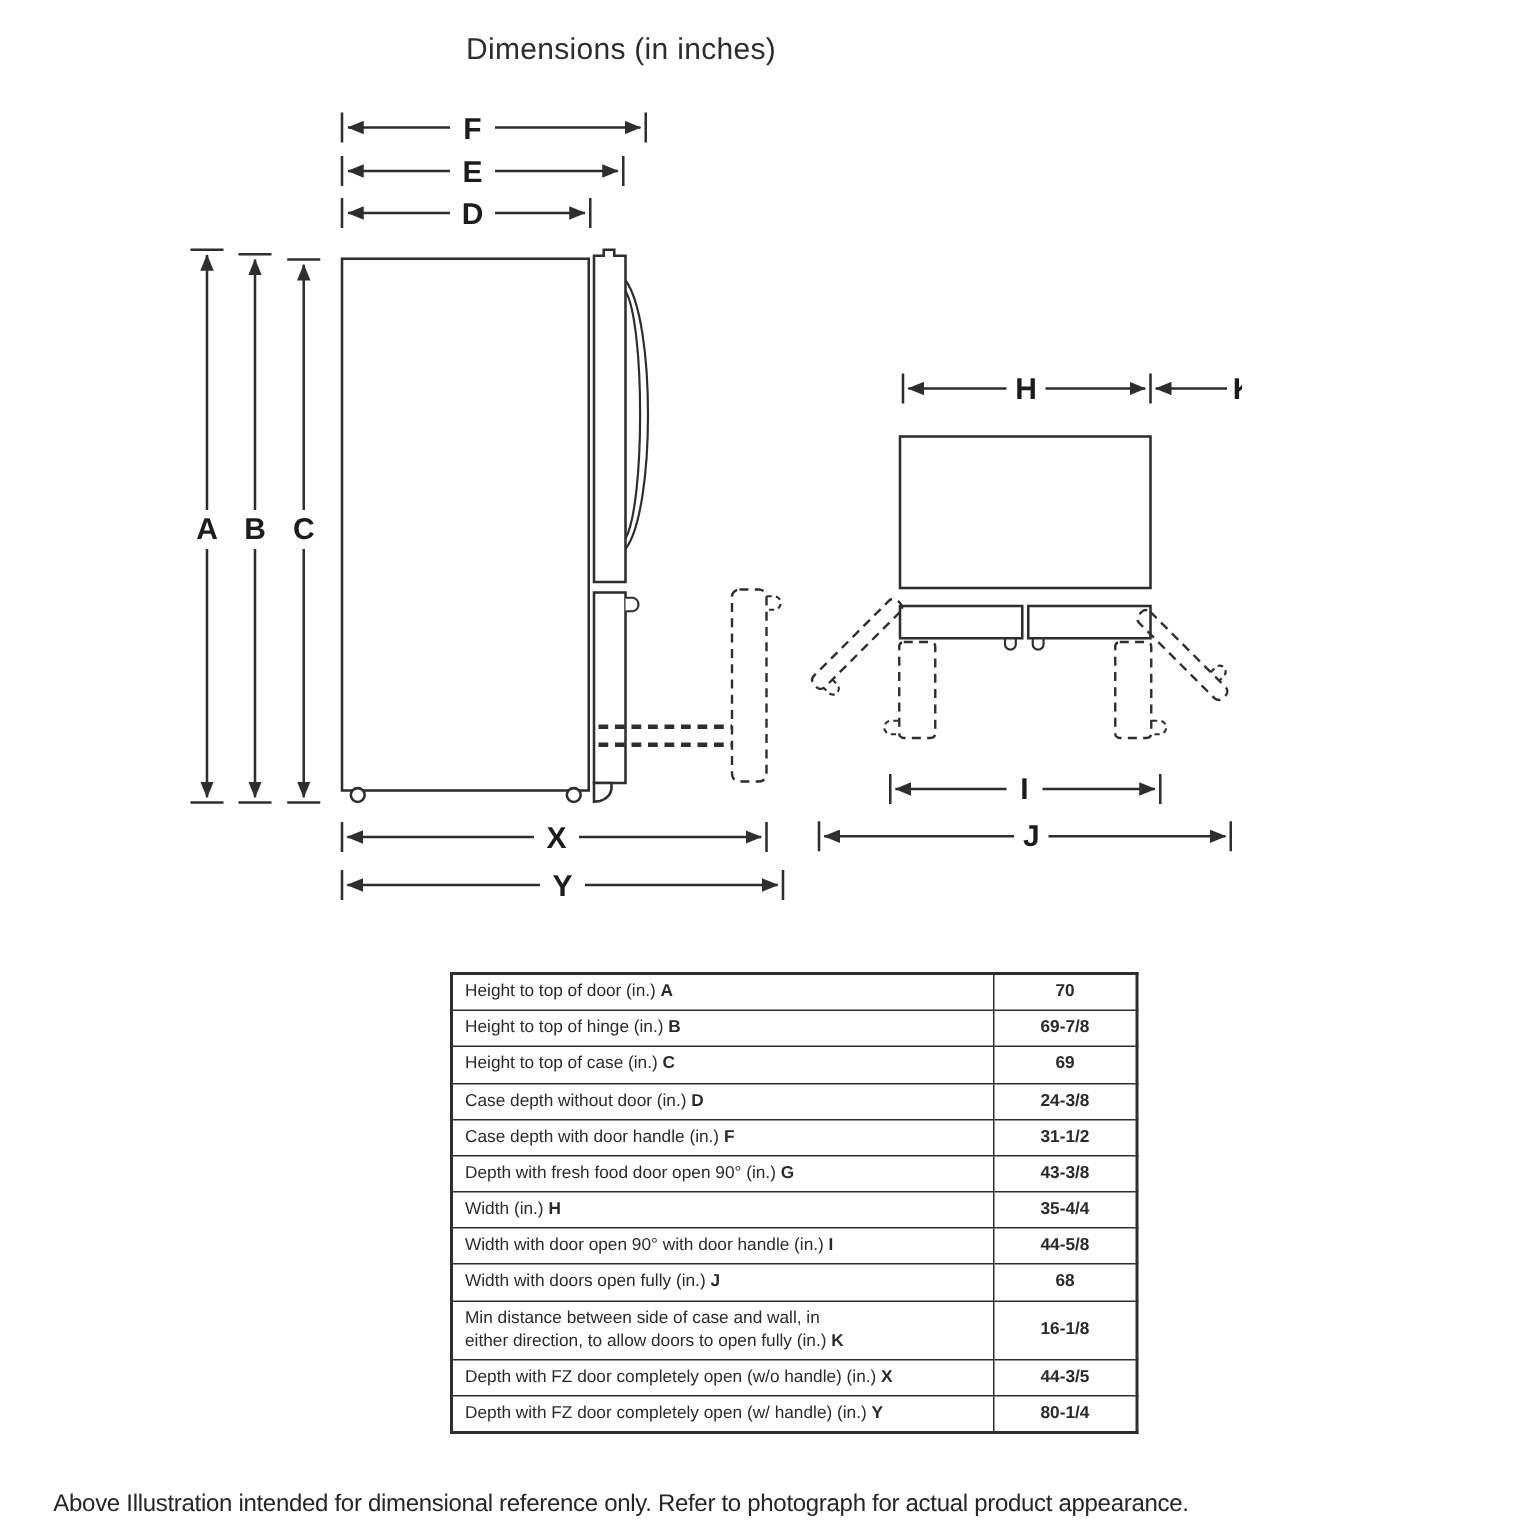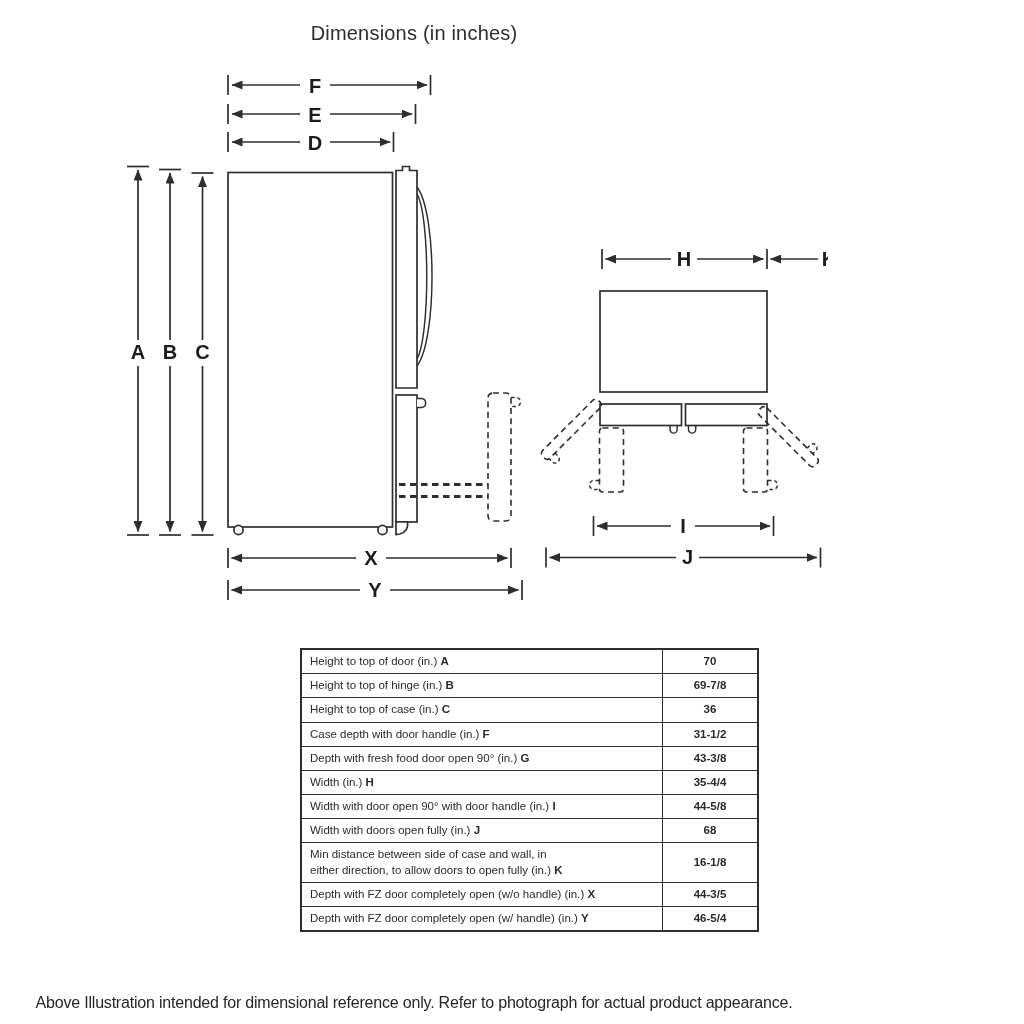--- a/index.html
+++ b/index.html
@@ -205,21 +205,25 @@
         <tr>
           <td class="label-cell">Height to top of door (in.) <b>A</b></td>
           <td class="value-cell">70</td>
         </tr>
         <tr>
           <td class="label-cell">Height to top of hinge (in.) <b>B</b></td>
           <td class="value-cell">69-7/8</td>
         </tr>
         <tr>
           <td class="label-cell">Height to top of case (in.) <b>C</b></td>
-          <td class="value-cell">36</td>
+          <td class="value-cell">69</td>
+        </tr>
+        <tr>
+          <td class="label-cell">Case depth without door (in.) <b>D</b></td>
+          <td class="value-cell">24-3/8</td>
         </tr>
         <tr>
           <td class="label-cell">Case depth with door handle (in.) <b>F</b></td>
           <td class="value-cell">31-1/2</td>
         </tr>
         <tr>
           <td class="label-cell">Depth with fresh food door open 90° (in.) <b>G</b></td>
           <td class="value-cell">43-3/8</td>
         </tr>
         <tr>
@@ -238,20 +242,20 @@
           <td class="label-cell">Min distance between side of case and wall, in
 either direction, to allow doors to open fully (in.) <b>K</b></td>
           <td class="value-cell">16-1/8</td>
         </tr>
         <tr>
           <td class="label-cell">Depth with FZ door completely open (w/o handle) (in.) <b>X</b></td>
           <td class="value-cell">44-3/5</td>
         </tr>
         <tr>
           <td class="label-cell">Depth with FZ door completely open (w/ handle) (in.) <b>Y</b></td>
-          <td class="value-cell">46-5/4</td>
+          <td class="value-cell">80-1/4</td>
         </tr>
       </tbody>
   </table>
 
   <div class="footer">Above Illustration intended for dimensional reference only. Refer to photograph for actual product appearance.</div>
 
 </div>
 
 </body></html>

